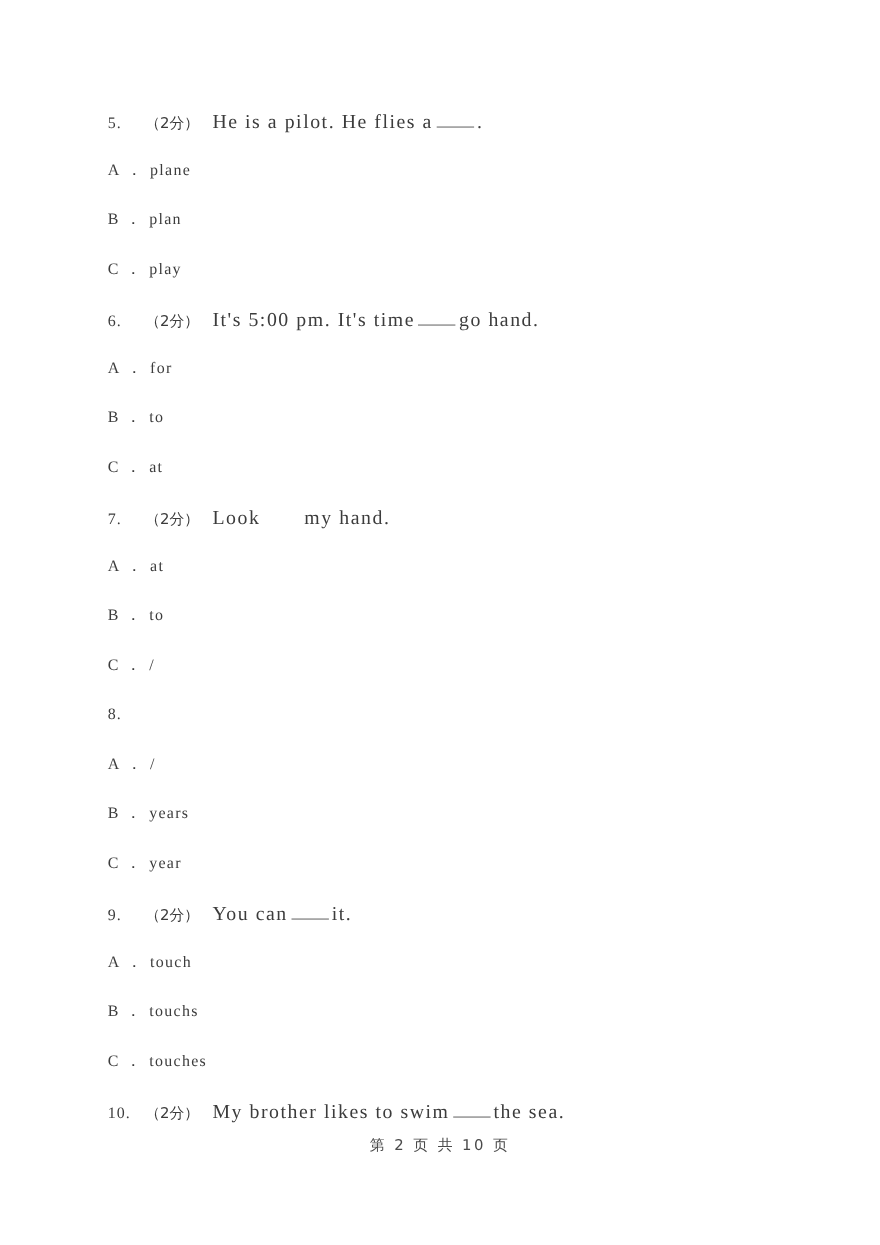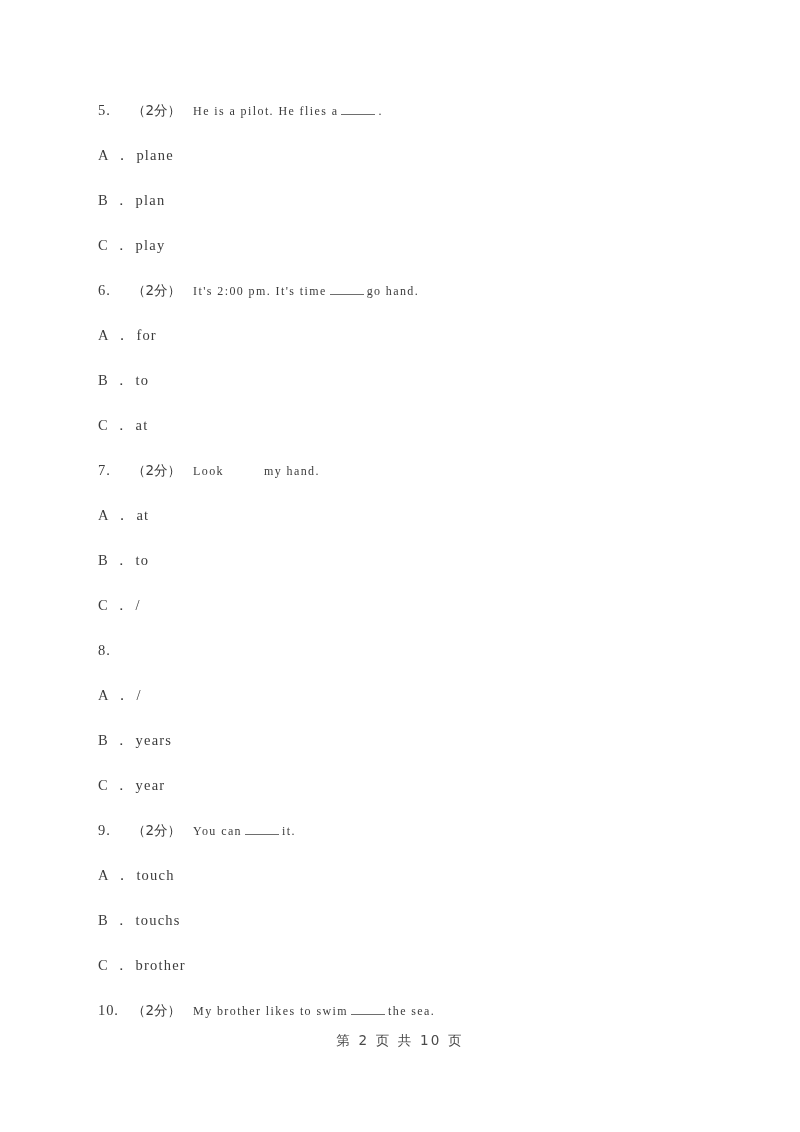--- a/index.html
+++ b/index.html
@@ -60,21 +60,21 @@
 
   .marks {
     letter-spacing: 0px;
     font-family: "DejaVu Sans", "Liberation Sans", sans-serif;
     font-size: 13.5px;
     margin-right: 12px;
   }
 
   .stem {
     letter-spacing: 1.4px;
-    font-size: 12px;
+    font-size: 18px;
   }
 
   
   .blank {
     display: inline-block;
     width: 34px;
     border-bottom: 1px solid #6e6e6e;
     margin: 0 3px;
     vertical-align: baseline;
     height: 13px;
@@ -140,21 +140,21 @@
         <span class="opt-sep">．</span>
         <span class="opt-text">plan</span>
       </div>
       <div class="line opt-line">
         <span class="opt-letter">C</span>
         <span class="opt-sep">．</span>
         <span class="opt-text">play</span>
       </div>
       <div class="line q-line">
         <span class="q-num">6.</span>
-        <span class="q-body"><span class="marks">（2分）</span><span class="stem">It's 2:00 pm. It's time</span><span class="blank"></span><span class="stem">go hand.</span></span>
+        <span class="q-body"><span class="marks">（2分）</span><span class="stem">It's 5:00 pm. It's time</span><span class="blank"></span><span class="stem">go hand.</span></span>
       </div>
       <div class="line opt-line">
         <span class="opt-letter">A</span>
         <span class="opt-sep">．</span>
         <span class="opt-text">for</span>
       </div>
       <div class="line opt-line">
         <span class="opt-letter">B</span>
         <span class="opt-sep">．</span>
         <span class="opt-text">to</span>
@@ -211,21 +211,21 @@
         <span class="opt-text">touch</span>
       </div>
       <div class="line opt-line">
         <span class="opt-letter">B</span>
         <span class="opt-sep">．</span>
         <span class="opt-text">touchs</span>
       </div>
       <div class="line opt-line">
         <span class="opt-letter">C</span>
         <span class="opt-sep">．</span>
-        <span class="opt-text">brother</span>
+        <span class="opt-text">touches</span>
       </div>
       <div class="line q-line">
         <span class="q-num">10.</span>
         <span class="q-body"><span class="marks">（2分）</span><span class="stem">My brother likes to swim</span><span class="blank"></span><span class="stem">the sea.</span></span>
       </div>
     </div>
 
   <div class="footer">第 2 页 共 10 页</div>
 
 </div>

